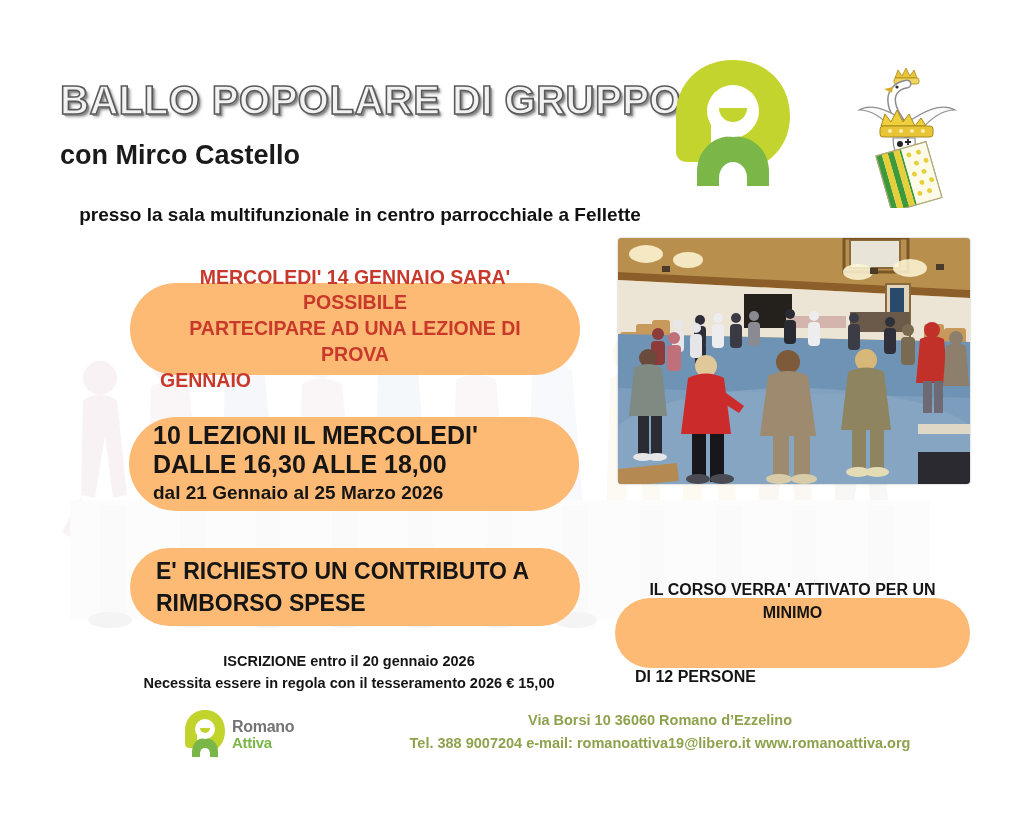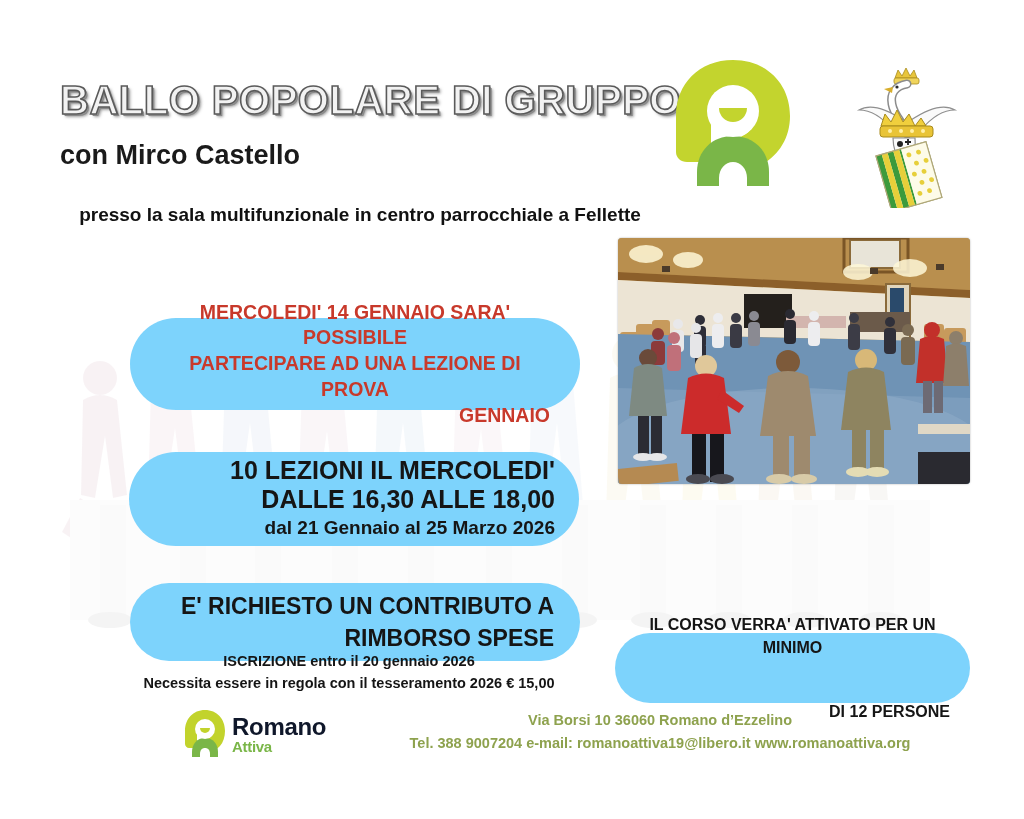--- a/index.html
+++ b/index.html
@@ -93,29 +93,28 @@
     border-radius: 4px;
     overflow: hidden;
     box-shadow: 0 0 2px rgba(0,0,0,0.35);
     background: #9aa7b5;
   }
   .photo svg { display:block; }
 
   
   .bubble {
     position: absolute;
-    background: #7dd3fc;
+    background: #fdba74;
     border-radius: 999px;
     display: flex;
     flex-direction: column;
-    align-items: flex-end;
+    align-items: flex-start;
     justify-content: center;
     text-align: center;
     box-sizing: border-box;
-    margin-top: 35px;
   }
   .bubble-1 {
     left: 130px; top: 283px; width: 450px; height: 92px;
     color: #c8392b;
     font-weight: 700;
     font-size: 19.5px;
     line-height: 1.32;
     padding: 0 30px;
   }
   .bubble-2 {
@@ -163,21 +162,21 @@
     left: 183px;
     top: 706px;
     width: 128px;
     height: 56px;
     display: flex;
     align-items: center;
   }
   .footer-logo .mark { width: 44px; height: 50px; flex: none; }
   .footer-logo .wordmark { margin-left: 5px; line-height: 1.0; }
   .footer-logo .w1 {
-    font-size: 24px; font-weight: 700; color: #0f172a; letter-spacing: -0.3px;
+    font-size: 16px; font-weight: 700; color: #737373; letter-spacing: -0.3px;
   }
   .footer-logo .w2 {
     font-size: 15px; font-weight: 700; color: #7ab648; letter-spacing: -0.3px;
   }
   .footer-contact {
     position: absolute;
     left: 370px;
     top: 709px;
     width: 580px;
     text-align: center;

